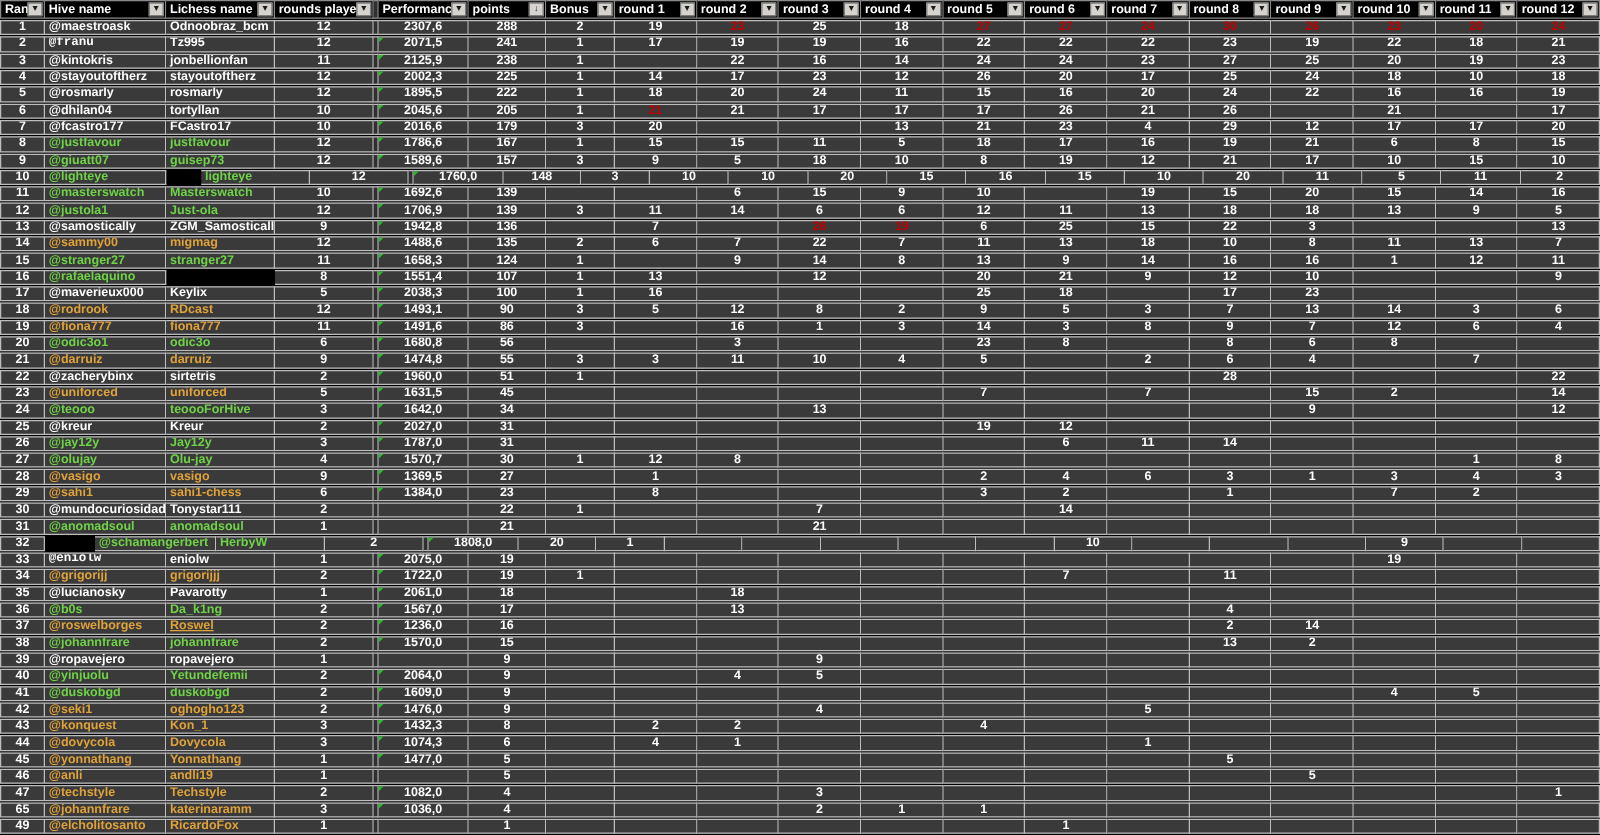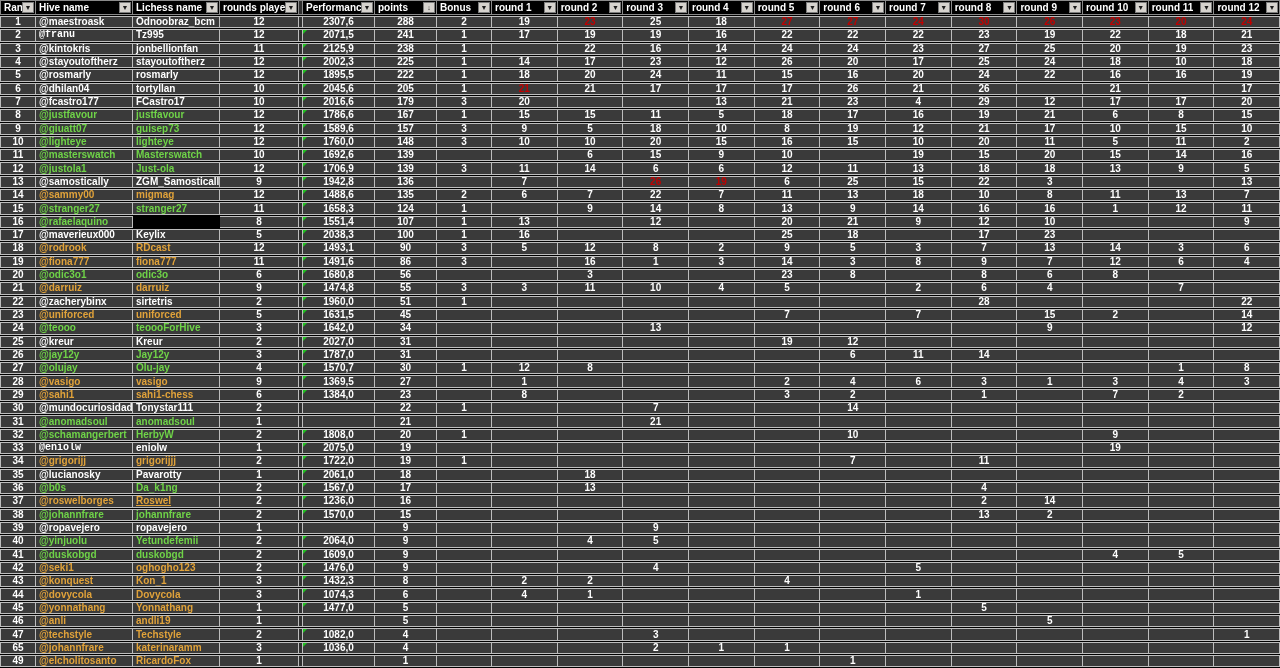--- a/index.html
+++ b/index.html
@@ -325,21 +325,21 @@
       <div class="cell c-round">12</div>
       <div class="cell c-round">21</div>
       <div class="cell c-round">17</div>
       <div class="cell c-round">10</div>
       <div class="cell c-round">15</div>
       <div class="cell c-round">10</div>
     </div>
     <div class="grid-row">
       <div class="cell c-rank">10</div>
       <div class="cell c-hive" style="color: rgb(111, 211, 72);">@lighteye</div>
-      <div class="cell c-lichess" style="color: rgb(111, 211, 72);">lighteye</div>
+      <div class="cell c-lichess" style="color: rgb(111, 211, 72); margin-left: 28px;">lighteye</div>
       <div class="cell c-rp">12</div>
       <div class="cell c-gap"></div>
       <div class="cell c-perf">1760,0<span class="note-tri"></span></div>
       <div class="cell c-points">148</div>
       <div class="cell c-bonus">3</div>
       <div class="cell c-round">10</div>
       <div class="cell c-round">10</div>
       <div class="cell c-round">20</div>
       <div class="cell c-round">15</div>
       <div class="cell c-round">16</div>
@@ -808,21 +808,21 @@
       <div class="cell c-round"></div>
       <div class="cell c-round"></div>
       <div class="cell c-round"></div>
       <div class="cell c-round"></div>
       <div class="cell c-round"></div>
       <div class="cell c-round"></div>
       <div class="cell c-round"></div>
     </div>
     <div class="grid-row">
       <div class="cell c-rank">32</div>
-      <div class="cell c-hive" style="color: rgb(111, 211, 72);">@schamangerbert</div>
+      <div class="cell c-hive" style="color: rgb(111, 211, 72); margin-left: 40px;">@schamangerbert</div>
       <div class="cell c-lichess" style="color: rgb(111, 211, 72);">HerbyW</div>
       <div class="cell c-rp">2</div>
       <div class="cell c-gap"></div>
       <div class="cell c-perf">1808,0<span class="note-tri"></span></div>
       <div class="cell c-points">20</div>
       <div class="cell c-bonus">1</div>
       <div class="cell c-round"></div>
       <div class="cell c-round"></div>
       <div class="cell c-round"></div>
       <div class="cell c-round"></div>

